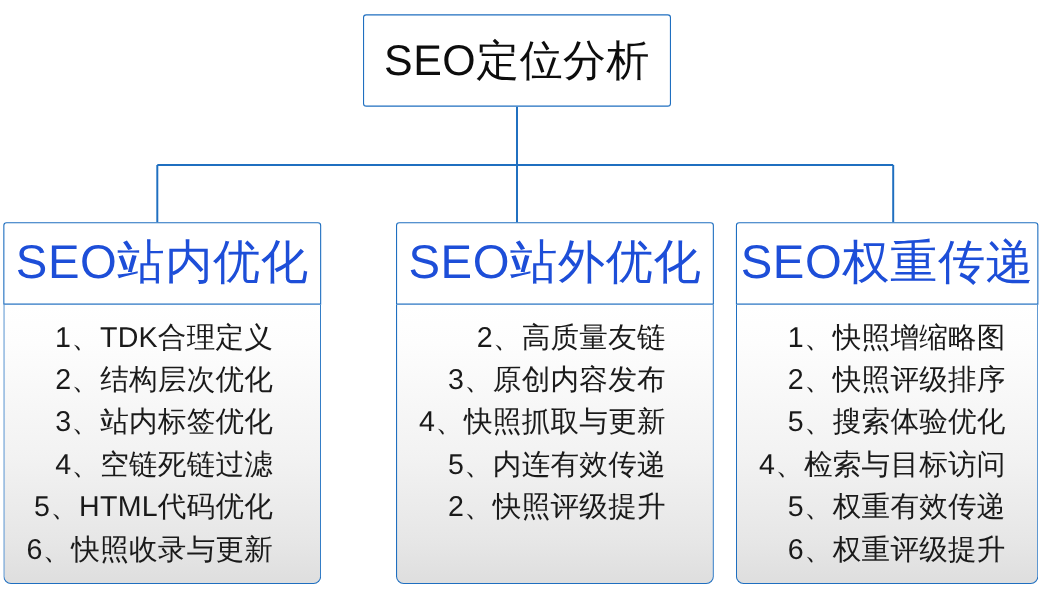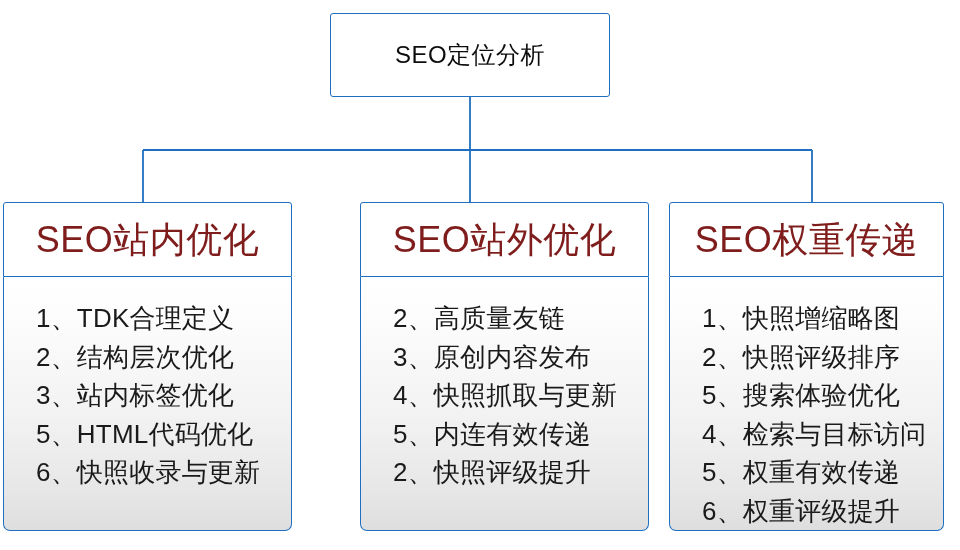--- a/index.html
+++ b/index.html
@@ -40,21 +40,21 @@
     height: 84px;
     box-sizing: border-box;
     border: 1.6px solid #1f6fc0;
     border-radius: 3px;
     background: #ffffff;
     display: flex;
     align-items: center;
     justify-content: center;
   }
   .root-node .root-label {
-    font-size: 24px;
+    font-size: 39px;
     color: #0d0d0d;
     letter-spacing: 0.5px;
     line-height: 1;
     white-space: nowrap;
   }
 
   
   .branch {
     position: absolute;
     top: 202px;
@@ -63,42 +63,43 @@
     box-sizing: border-box;
     height: 75px;
     border: 1.6px solid #1f6fc0;
     border-radius: 3px 3px 0 0;
     background: #ffffff;
     display: flex;
     align-items: center;
     justify-content: center;
   }
   .branch-header .header-label {
-    font-size: 36px;
-    color: #7f1d1d;
+    font-size: 43px;
+    color: #1d4ed8;
     line-height: 1;
     white-space: nowrap;
     letter-spacing: 0.5px;
   }
   .branch-body {
     box-sizing: border-box;
     height: 254px;
     border: 1.6px solid #1f6fc0;
     border-top: none;
     border-radius: 0 0 7px 7px;
     background: linear-gradient(to bottom, #ffffff 0%, #fdfdfd 14%, #f2f2f2 55%, #e6e6e6 86%, #dedede 100%);
     padding: 10px 0 0 0;
     display: flex;
     flex-direction: column;
     align-items: flex-start;
   }
   .branch-body .item-list {
     list-style: none;
-    margin: 12px;
+    margin: 0;
     padding: 0 0 0 20px;
+    text-align: right;
   }
   .branch-body .item-list li {
     font-size: 26px;
     color: #1a1a1a;
     line-height: 38.5px;
     white-space: nowrap;
     letter-spacing: 0.2px;
   }
 
   
@@ -134,20 +135,21 @@
 
   <div class="branch" id="branch-0">
     <div class="branch-header">
       <span class="header-label">SEO站内优化</span>
     </div>
     <div class="branch-body">
       <ul class="item-list">
         <li>1、TDK合理定义</li>
         <li>2、结构层次优化</li>
         <li>3、站内标签优化</li>
+        <li>4、空链死链过滤</li>
         <li>5、HTML代码优化</li>
         <li>6、快照收录与更新</li>
       </ul>
     </div>
   </div>
 
   <div class="branch" id="branch-1">
     <div class="branch-header">
       <span class="header-label">SEO站外优化</span>
     </div>

